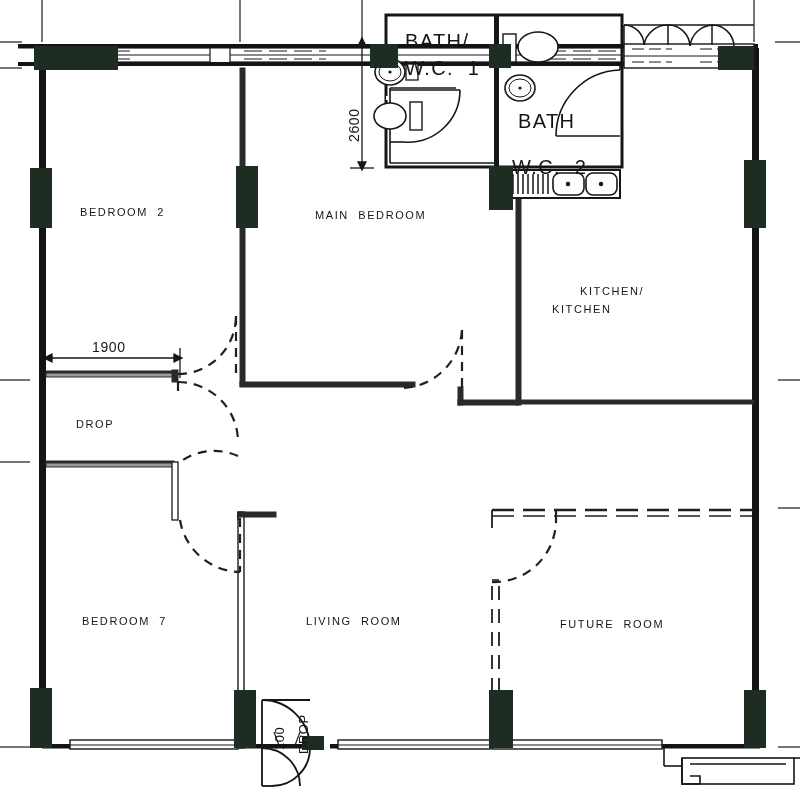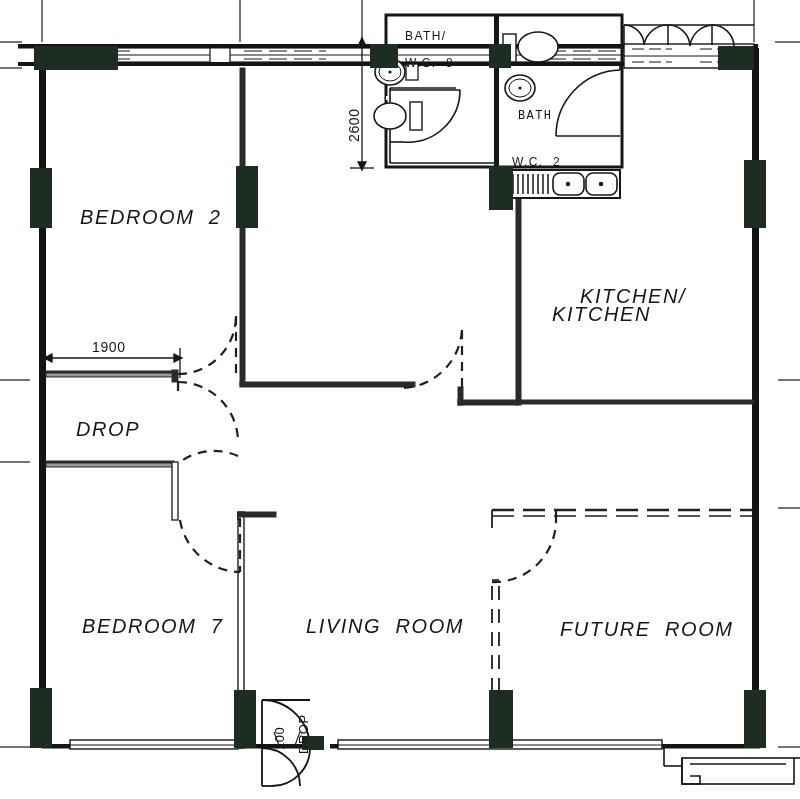--- a/index.html
+++ b/index.html
@@ -26,22 +26,22 @@
     position:absolute;
     font-family:"Liberation Sans", sans-serif;
     color:#15161a;
     font-weight:400;
     letter-spacing:0.5px;
     white-space:pre;
     transform-origin:center center;
     line-height:1.15;
     user-select:none;
   }
-  .room-label.big{ font-size:20px; letter-spacing:1.6px;font-style:italic; }
-  .room-label.med{ font-size:12px; letter-spacing:1.4px; }
+  .room-label.big{ font-size:11px; letter-spacing:1.6px; }
+  .room-label.med{ font-size:20px; letter-spacing:1.4px; }
   .dim-label{
     position:absolute;
     font-family:"Liberation Sans", sans-serif;
     color:#15161a;
     font-size:14px;
     letter-spacing:0.6px;
     white-space:pre;
     user-select:none;
   }
   .rot90{ transform:rotate(-90deg); transform-origin:left top; }
@@ -326,23 +326,24 @@
     <g stroke="#161616" stroke-width="1.3" fill="none">
       <line x1="46" y1="358" x2="180" y2="358"></line>
       <path d="M 52 354 L 44 358 L 52 362 Z" fill="#161616"></path>
       <path d="M 174 354 L 182 358 L 174 362 Z" fill="#161616"></path>
       <line x1="180" y1="348" x2="180" y2="378"></line>
     </g>
 
   </svg>
 
   <div class="room-label big" style="left:80px;  top:206px;">BEDROOM  2</div>
+  <div class="room-label big" style="left:315px; top:209px;">MAIN  BEDROOM</div>
   <div class="room-label med" style="left:405px; top:30px;">BATH/</div>
-  <div class="room-label med" style="left:405px; top:57px;">W.C.  8</div>
-  <div class="room-label med" style="left:518px; top:110px;font-family:Liberation Mono, monospace;">BATH</div>
+  <div class="room-label med" style="left:405px; top:57px;">W.C.  1</div>
+  <div class="room-label med" style="left:518px; top:110px;">BATH</div>
   <div class="room-label med" style="left:512px; top:140px;margin-top:16px;">W.C.  2</div>
   <div class="room-label big" style="left:580px; top:274px;margin-top:11px;">KITCHEN/</div>
   <div class="room-label big" style="left:552px; top:303px;">KITCHEN</div>
   <div class="room-label big" style="left:76px;  top:418px;">DROP</div>
   <div class="room-label big" style="left:82px;  top:615px;">BEDROOM  7</div>
   <div class="room-label big" style="left:306px; top:615px;">LIVING  ROOM</div>
   <div class="room-label big" style="left:560px; top:618px;">FUTURE  ROOM</div>
 
   <div class="dim-label rot90" style="left:346px; top:142px;">2600</div>
   <div class="dim-label" style="left:92px;  top:339px;">1900</div>

